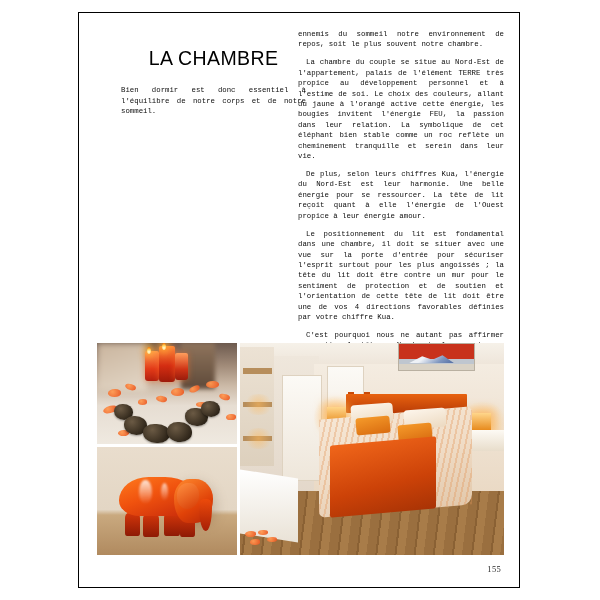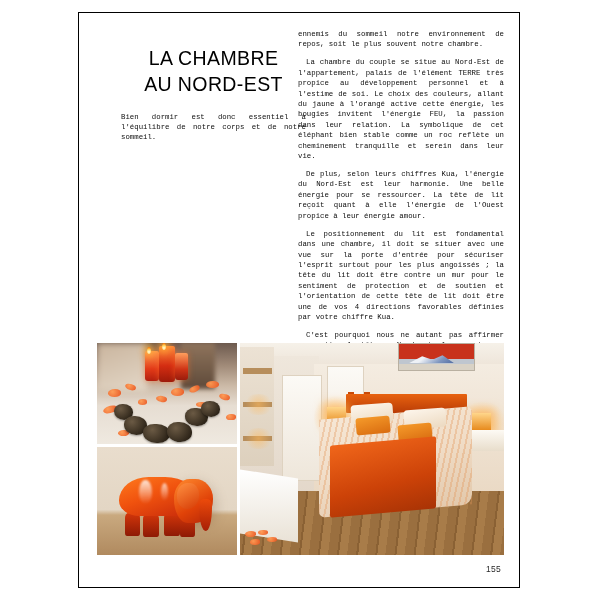--- a/index.html
+++ b/index.html
@@ -303,36 +303,35 @@
     transform: skewY(9deg);
   }
   .bed-petals {
     position: absolute; left: 2%; bottom: 3%; width: 16%; height: 9%;
   }
 
   #page-number {
     position: absolute;
     right: 18px;
     bottom: 13px;
-    font-family: Liberation Sans, sans-serif;
+    font-family: Liberation Serif, serif;
     font-size: 8.5px;
     color: #2a2a2a;
     letter-spacing: .3px;
   }
 </style>
 </head>
 <body>
 
 <div id="page-frame">
 
   <div class="col" id="col-left">
 
     <h1 id="page-title">
       <span class="line">LA CHAMBRE</span>
-      <span class="line">AU NORD-EST</span>
     </h1>
 
     <p class="body noindent">Bien dormir est donc essentiel à l'équilibre de notre corps et de notre sommeil.</p>
 
 
   </div>
 
   <div class="col" id="col-right">
     <p class="body noindent">ennemis du sommeil notre environnement de repos, soit le plus souvent notre chambre.</p>
     <p class="body">La chambre du couple se situe au Nord-Est de l'appartement, palais de l'élément TERRE très propice au développement personnel et à l'estime de soi. Le choix des couleurs, allant du jaune à l'orangé active cette énergie, les bougies invitent l'énergie FEU, la passion dans leur relation. La symbolique de cet éléphant bien stable comme un roc reflète un cheminement tranquille et serein dans leur vie.</p>

